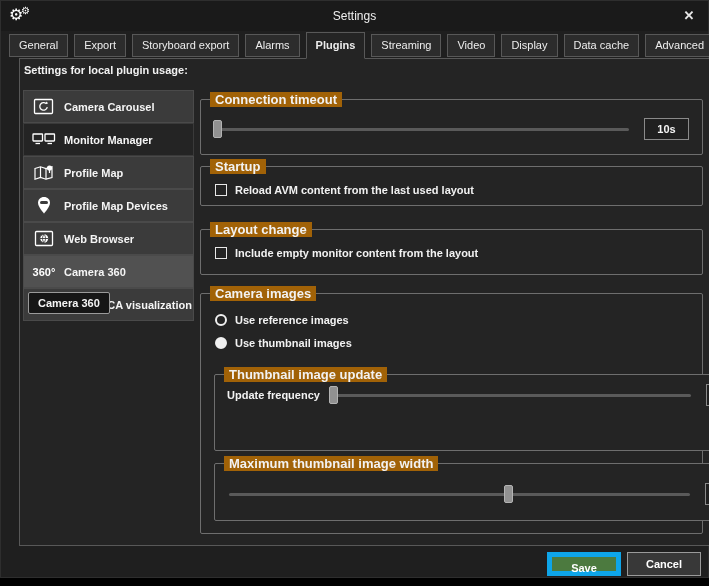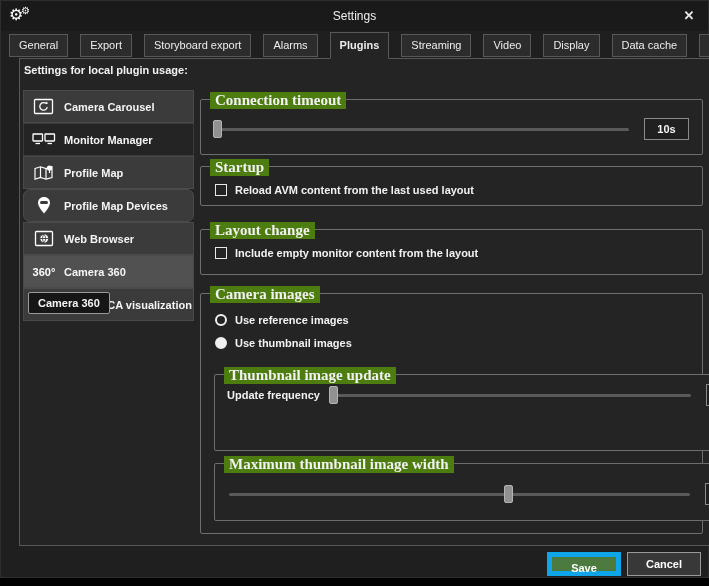--- a/index.html
+++ b/index.html
@@ -10,42 +10,42 @@
   
   .titlebar{position:absolute;left:0;top:0;width:100%;height:30px;background:#1a1a1a;}
   .app-icon{position:absolute;left:8px;top:4px;color:#fff;font-size:16px;line-height:20px;}
   .app-icon .small-gear{position:absolute;left:12px;top:-4px;font-size:10px;}
   .win-title{position:absolute;left:0;right:0;top:8px;text-align:center;color:#efefef;font-size:12px;}
   .close-btn{position:absolute;right:10px;top:6px;color:#e8e8e8;font-size:13px;font-weight:bold;width:18px;height:18px;text-align:center;line-height:18px;cursor:pointer;}
 
   
   .tabbar{position:absolute;left:8px;top:31px;height:27px;display:flex;z-index:4;}
   .tab{height:23px;margin-top:2px;line-height:21px;padding:0 9px;font-size:11px;color:#ededed;
-       background:#2c2c2c;border:1px solid #585858;margin-right:12px;cursor:pointer;white-space:nowrap;}
+       background:#2c2c2c;border:1px solid #585858;margin-right:6px;cursor:pointer;white-space:nowrap;}
   .tab.active{height:27px;margin-top:0;line-height:25px;font-weight:bold;background:#242424;border-bottom:1px solid #242424;z-index:6;position:relative;}
 
   
   .tabpage{position:absolute;left:18px;top:57px;width:698px;height:488px;background:#242424;border:1px solid #585858;border-top:1px solid #585858;}
   .page-heading{position:absolute;left:4px;top:5px;color:#f2f2f2;font-size:11px;font-weight:bold;}
 
   
   .plugin-item{position:absolute;left:3px;width:171px;height:33px;display:flex;align-items:center;
       background:#3b3b3b;border:1px solid #4a4a4a;cursor:pointer;}
   .plugin-item.selected{background:#242424;border-color:#3a3a3a;}
   .plugin-item.hover{background:#515151;}
   .plugin-icon{width:40px;display:flex;justify-content:center;align-items:center;flex:0 0 40px;color:#fff;}
   .plugin-label{color:#f5f5f5;font-size:11px;font-weight:bold;white-space:nowrap;}
   .icon-360{color:#fff;font-size:11px;font-weight:bold;}
   .item-vca .plugin-label{margin-left:76px;}
   .tooltip{position:absolute;left:8px;top:233px;padding:4px 9px;background:#161616;border:1px solid #9a9a9a;
       border-radius:2px;color:#f5f5f5;font-size:11px;font-weight:bold;z-index:10;white-space:nowrap;}
 
   
   .grp{position:absolute;border:1px solid #6e6e6e;border-radius:2px;background:#242424;}
-  .grp-title{position:absolute;top:-8px;left:9px;background:#4d7c0f;padding:0 5px;color:#f2f2f2;font-size:15px;font-weight:bold;white-space:nowrap;font-family:Liberation Serif, serif;}
+  .grp-title{position:absolute;top:-8px;left:9px;background:#a16207;padding:0 5px;color:#f2f2f2;font-size:13px;font-weight:bold;white-space:nowrap;}
   .row{display:flex;align-items:center;}
 
   
   .checkbox{width:12px;height:12px;border:1px solid #e8e8e8;background:transparent;flex:0 0 12px;cursor:pointer;}
   .checkbox.disabled{border-color:#8d8d8d;background:#6e6e6e;cursor:default;}
   .ck-label{margin-left:8px;color:#f2f2f2;font-size:11px;font-weight:bold;white-space:nowrap;}
   .ck-label.disabled{color:#9b9b9b;}
   .radio{width:12px;height:12px;border-radius:50%;border:2px solid #f0f0f0;background:transparent;flex:0 0 12px;cursor:pointer;}
   .radio.selected{background:#f0f0f0;}
 
@@ -121,21 +121,21 @@
           <path d="M2 4.5 L7.5 2.8 L13 4.5 L19 2.8 V13.5 L13 15.2 L7.5 13.5 L2 15.2 Z"></path>
           <line x1="7.5" y1="2.8" x2="7.5" y2="13.5"></line>
           <line x1="13" y1="4.5" x2="13" y2="15.2"></line>
           <circle cx="16.5" cy="4" r="2.6" fill="#fff" stroke="none"></circle>
           <line x1="16.5" y1="6" x2="16.5" y2="9" stroke="#fff"></line>
         </svg>
       </span>
       <span class="plugin-label">Profile Map</span>
     </div>
 
-    <div class="plugin-item" style="top:130px;border-radius:7px;">
+    <div class="plugin-item" style="top:130px;">
       <span class="plugin-icon">
         <svg width="16" height="19" viewBox="0 0 16 19" fill="#fff">
           <path d="M8 1 C4.4 1 2 3.6 2 6.8 C2 11 8 17.5 8 17.5 S14 11 14 6.8 C14 3.6 11.6 1 8 1 Z"></path>
           <rect x="4" y="5" width="8" height="3" rx="1.5" fill="#3b3b3b"></rect>
         </svg>
       </span>
       <span class="plugin-label">Profile Map Devices</span>
     </div>
 
     <div class="plugin-item" style="top:163px;">

